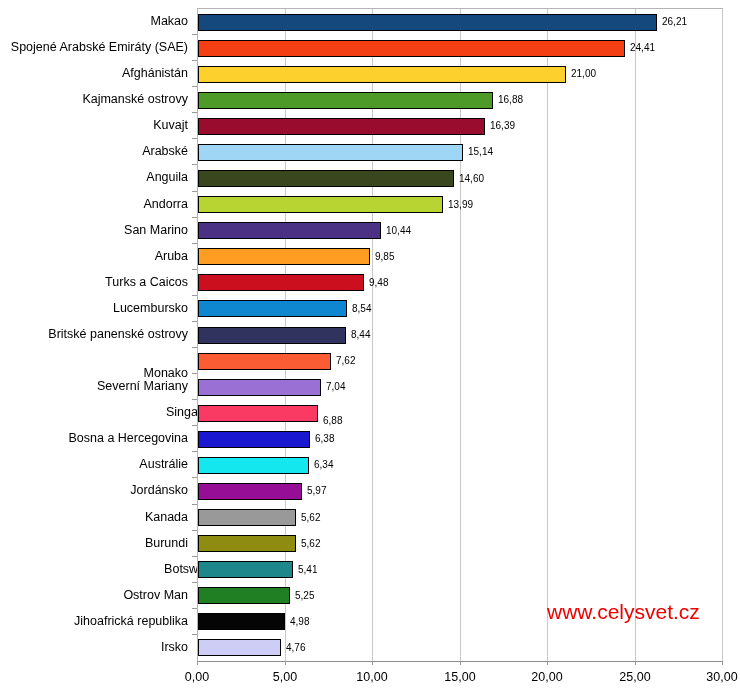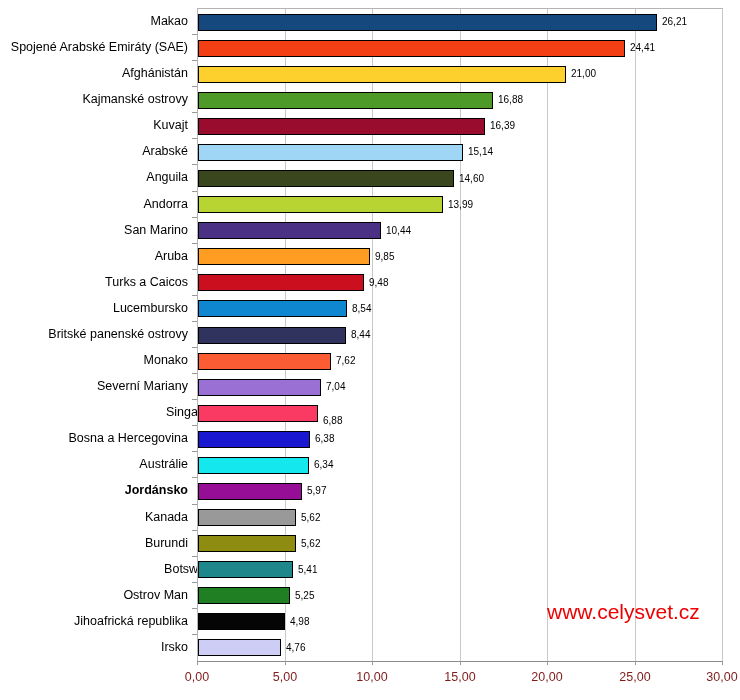--- a/index.html
+++ b/index.html
@@ -43,21 +43,21 @@
     position:absolute;width:5px;height:1px;
     background:#999999;left:192px;
   }
   .xtick{
     position:absolute;width:1px;height:4px;
     background:#999999;top:661px;
   }
   .xtick-label{
     position:absolute;top:670px;width:64px;
     text-align:center;
-    font-size:12.5px;color:#7f1d1d;
+    font-size:12.5px;color:#000000;
     white-space:nowrap;
   }
   #watermark{
     position:absolute;left:547px;top:600px;
     font-size:21px;color:#ee0000;
     white-space:nowrap;
     letter-spacing:0px;
   }
 </style>
 </head>
@@ -71,26 +71,26 @@
       <div class="cat-label" style="top: 86px; height: 26px; line-height: 26px;">Kajmanské ostrovy</div>
       <div class="cat-label" style="top: 112px; height: 26px; line-height: 26px;">Kuvajt</div>
       <div class="cat-label" style="top: 138px; height: 26px; line-height: 26px;">Arabské</div>
       <div class="cat-label" style="top: 164px; height: 26px; line-height: 26px;">Anguila</div>
       <div class="cat-label" style="top: 191px; height: 26px; line-height: 26px;">Andorra</div>
       <div class="cat-label" style="top: 217px; height: 26px; line-height: 26px;">San Marino</div>
       <div class="cat-label" style="top: 243px; height: 26px; line-height: 26px;">Aruba</div>
       <div class="cat-label" style="top: 269px; height: 26px; line-height: 26px;">Turks a Caicos</div>
       <div class="cat-label" style="top: 295px; height: 26px; line-height: 26px;">Lucembursko</div>
       <div class="cat-label" style="top: 321px; height: 26px; line-height: 26px;">Britské panenské ostrovy</div>
-      <div class="cat-label" style="top: 347px; height: 26px; line-height: 26px;">Monako</div>
+      <div class="cat-label" style="top: 360px; height: 26px; line-height: 26px;">Monako</div>
       <div class="cat-label" style="top: 373px; height: 26px; line-height: 26px;">Severní Mariany</div>
       <div class="cat-label" style="top: 399px; height: 26px; line-height: 26px; padding-left: 28px;">Singapur</div>
       <div class="cat-label" style="top: 425px; height: 26px; line-height: 26px;">Bosna a Hercegovina</div>
       <div class="cat-label" style="top: 451px; height: 26px; line-height: 26px;">Austrálie</div>
-      <div class="cat-label" style="top: 477px; height: 26px; line-height: 26px; font-weight: bold;">Jordánsko</div>
+      <div class="cat-label" style="top: 477px; height: 26px; line-height: 26px;">Jordánsko</div>
       <div class="cat-label" style="top: 504px; height: 26px; line-height: 26px;">Kanada</div>
       <div class="cat-label" style="top: 530px; height: 26px; line-height: 26px;">Burundi</div>
       <div class="cat-label" style="top: 556px; height: 26px; line-height: 26px; margin-left: 31px;">Botswana</div>
       <div class="cat-label" style="top: 582px; height: 26px; line-height: 26px;">Ostrov Man</div>
       <div class="cat-label" style="top: 608px; height: 26px; line-height: 26px;">Jihoafrická republika</div>
       <div class="cat-label" style="top: 634px; height: 26px; line-height: 26px;">Irsko</div>
     </div>
   <div id="plot-area">
       <div class="gridline" style="left: 86.5px; background: rgb(200, 200, 200);"></div>
       <div class="gridline" style="left: 174px; background: rgb(200, 200, 200);"></div>

